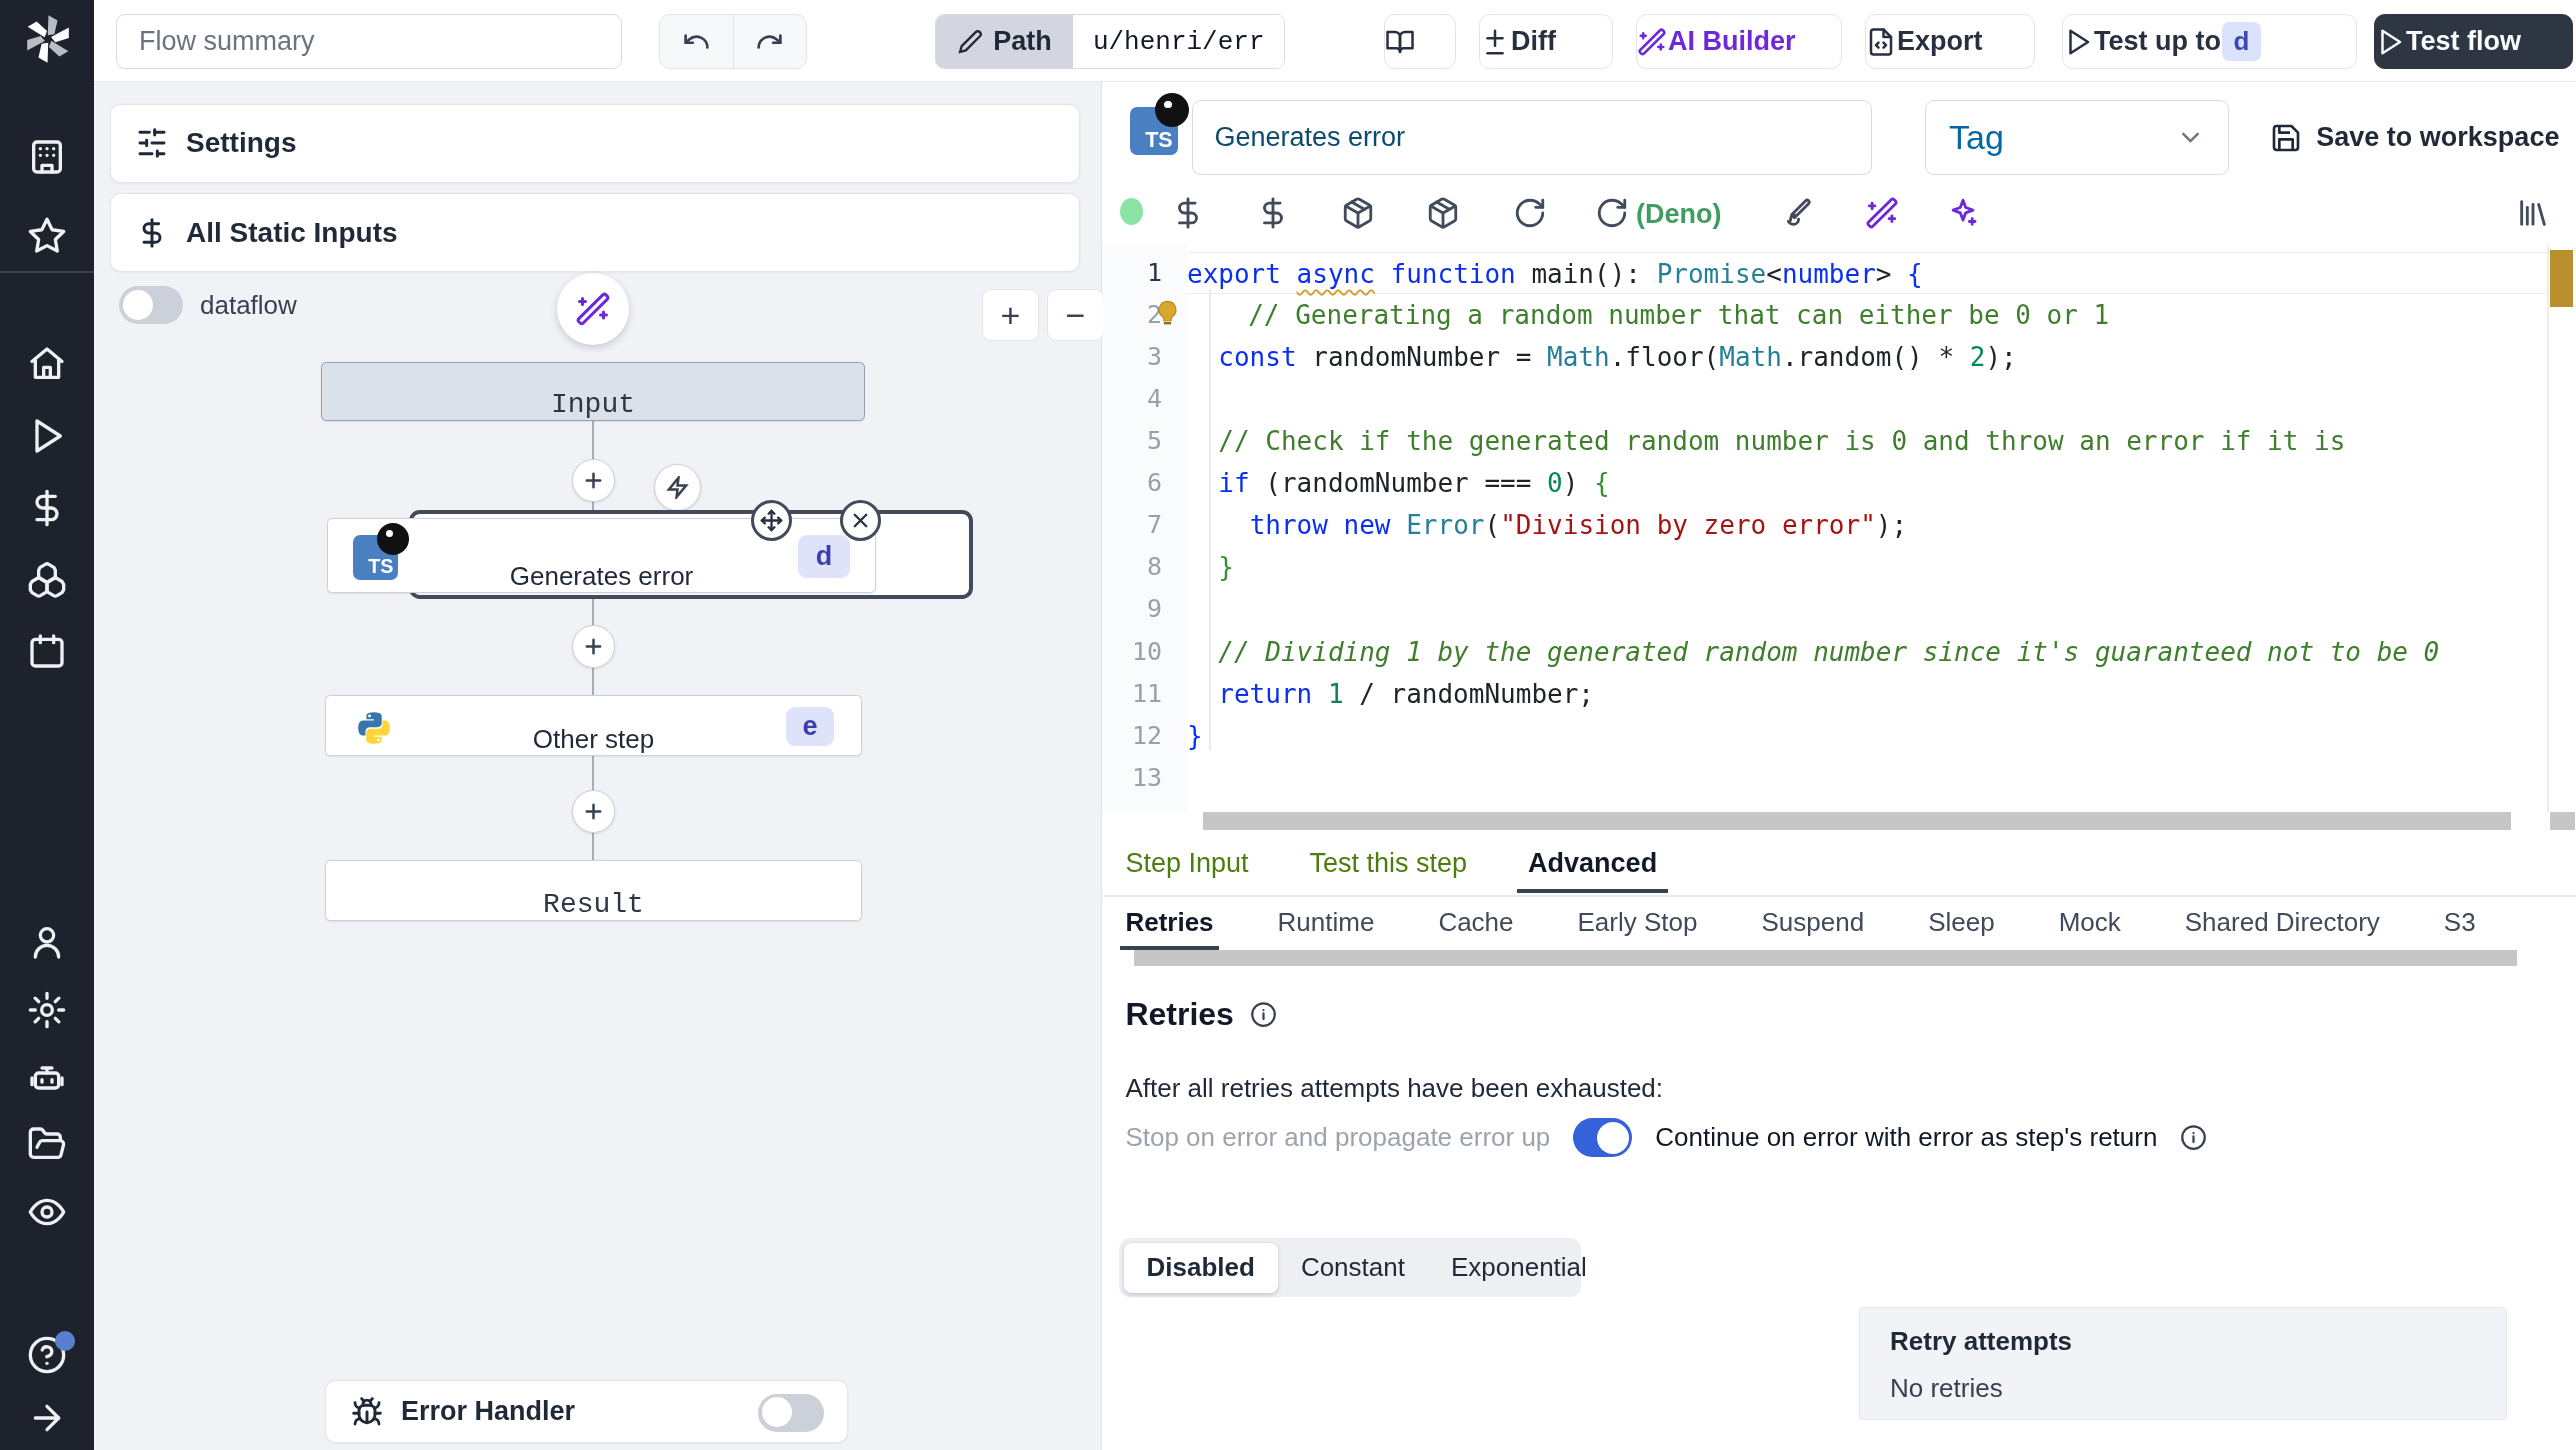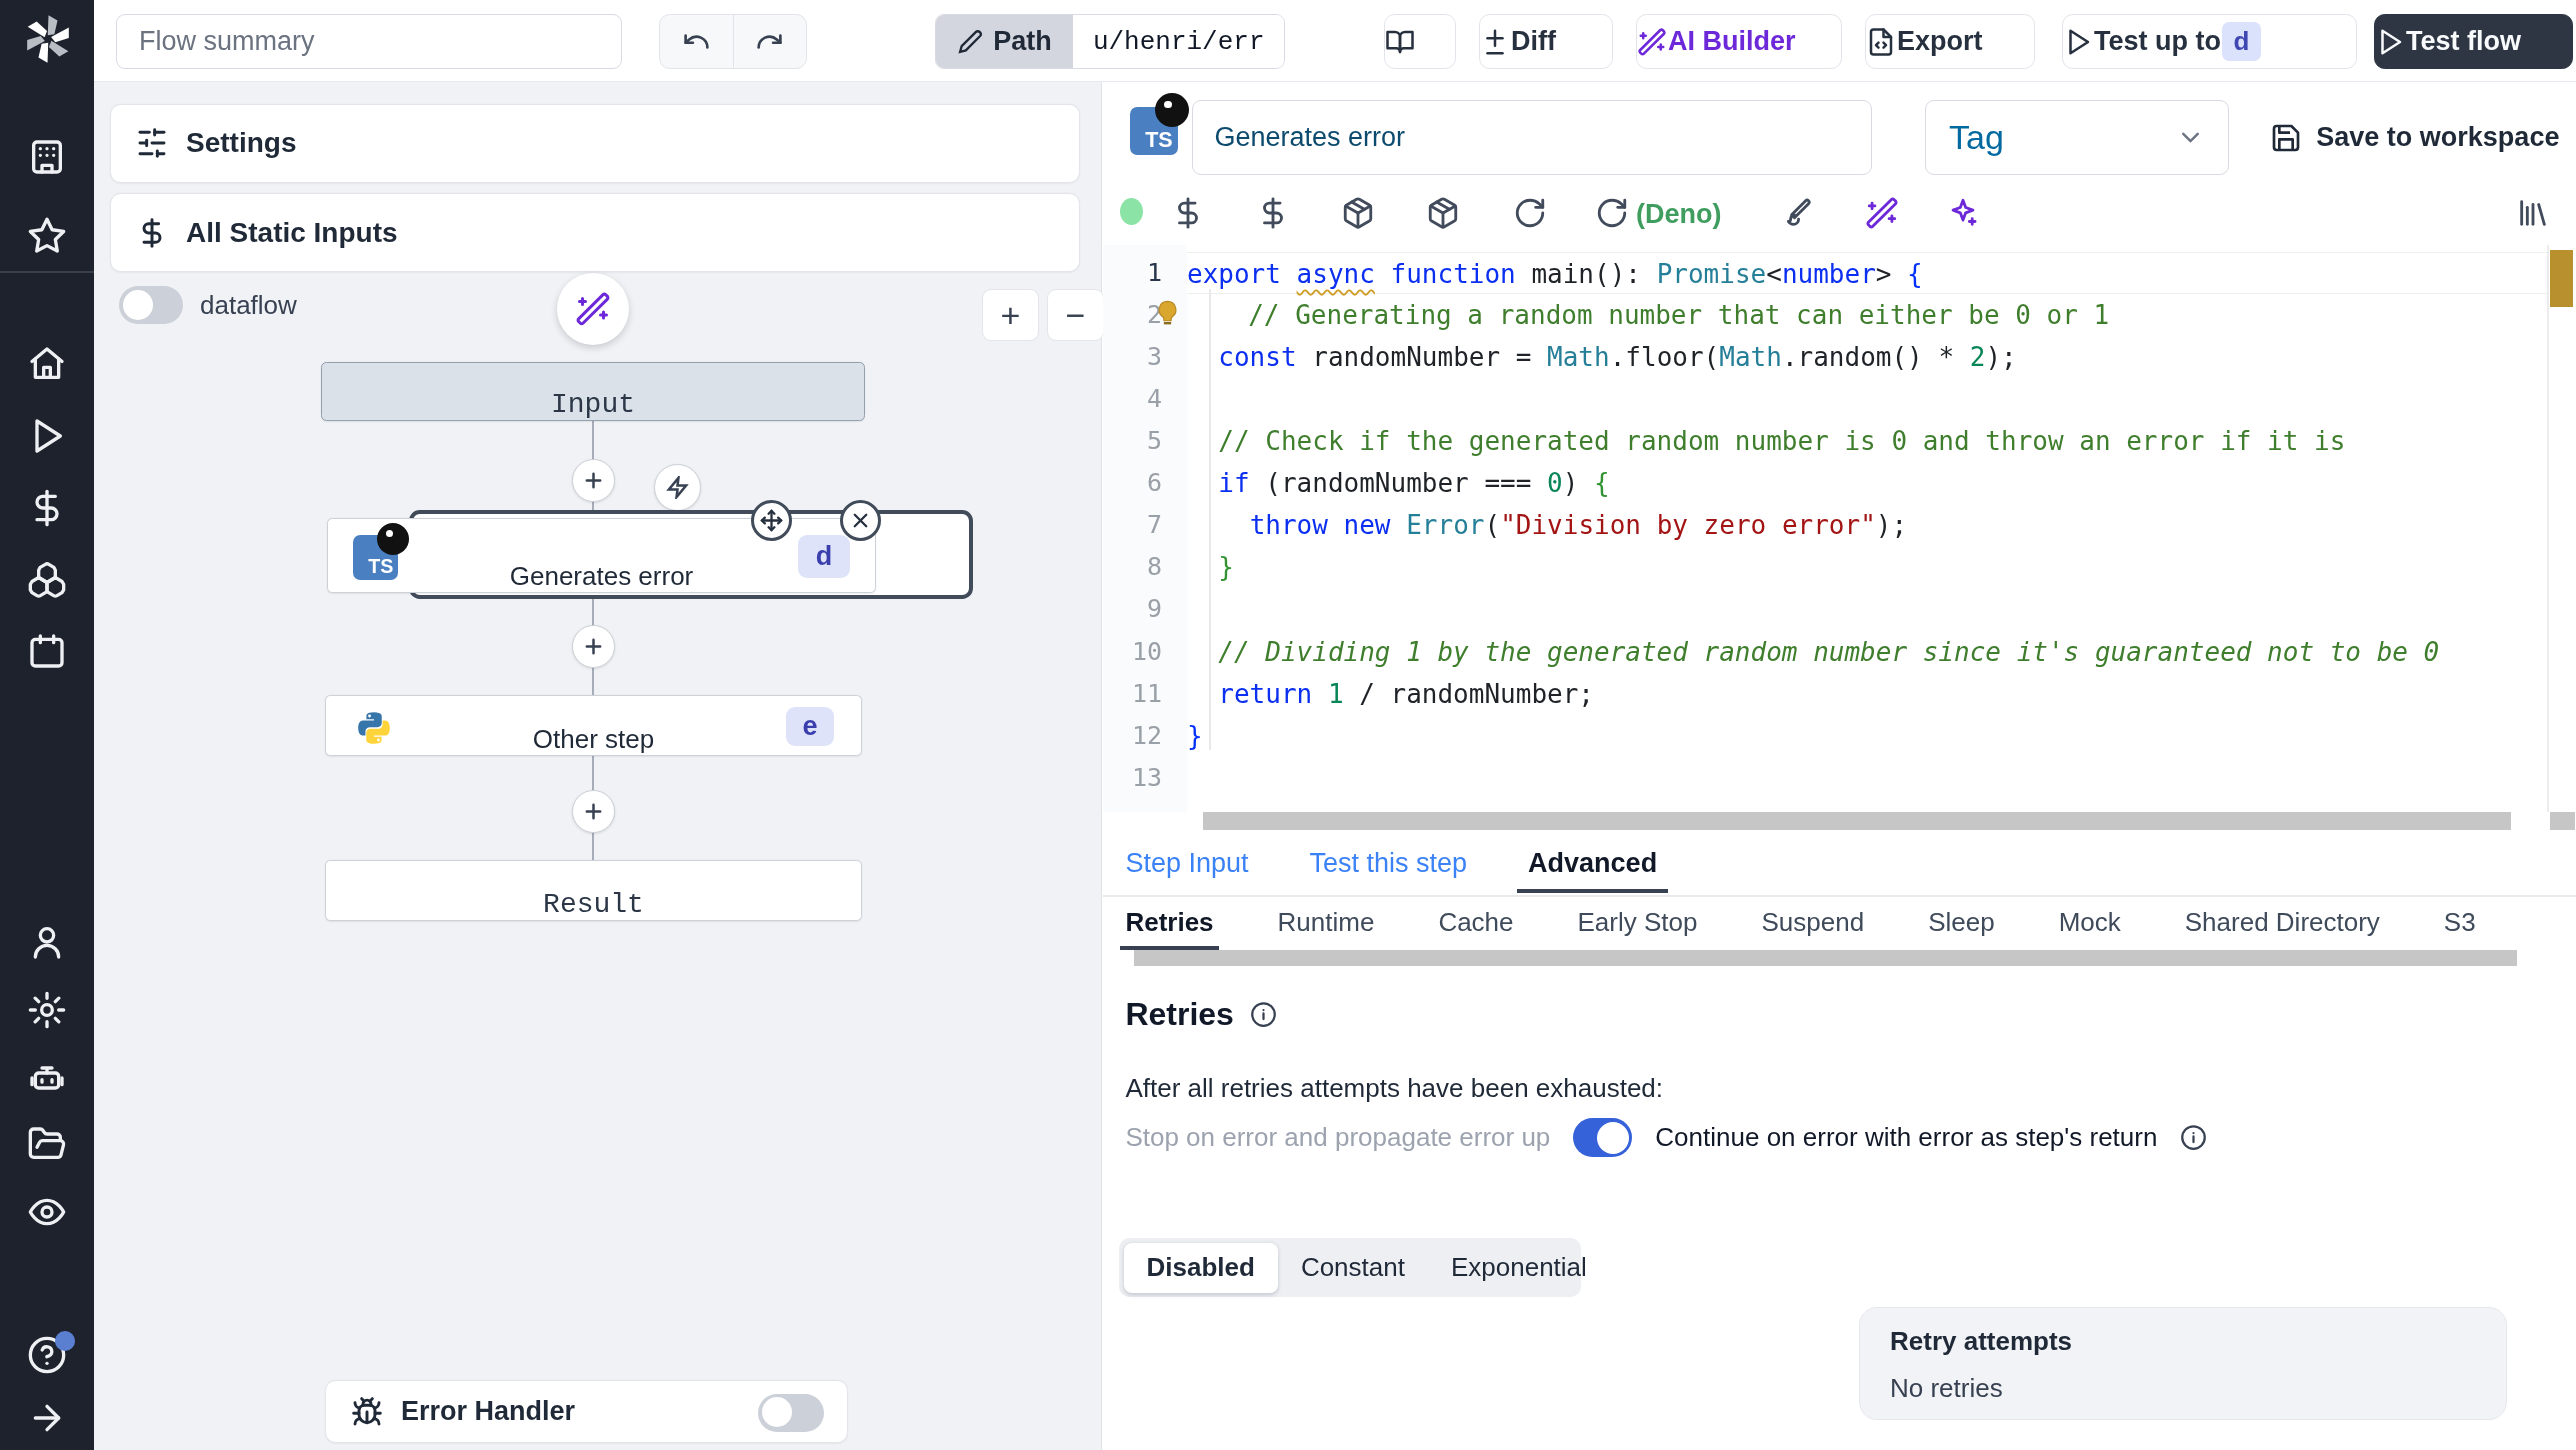--- a/index.html
+++ b/index.html
@@ -80,34 +80,34 @@
   .gutter.cur { color:#273449; }
   .cline { position:absolute; left:84px; width:1360px; height:42px; line-height:42px; white-space:pre;
            font-family:"DejaVu Sans Mono", monospace; font-size:26px; color:#1f2328; }
   .cline.cur { border-top:1.8px solid #eeeeec; border-bottom:1.8px solid #eeeeec; }
   .t-kw { color:#0b2ff0; } .t-kww { color:#0b2ff0; text-decoration:underline wavy #cf9e27 1.8px; text-underline-offset:6.3px; }
   .t-ty { color:#267f99; } .t-num { color:#098658; } .t-str { color:#a31515; }
   .t-com { color:#3f7e2d; } .t-b1 { color:#0431fa; } .t-b2 { color:#319331; } .t-pl { color:#1f2328; }
   .bulb { display:inline-block; width:29px; height:29px; margin:0 3.6px 0 -34px; vertical-align:-3.6px; }
   .indent-guide { position:absolute; left:106px; top:44px; width:1.8px; height:461px; background:#e9e9e7; }
   .scrollbar { position:absolute; height:18px; background:#c6c6c6; }
-  .ptab { font-size:27px; color:#3b82f6; padding-bottom:12.5px; position:relative; }
+  .ptab { font-size:27px; color:#4d7c0f; padding-bottom:12.5px; position:relative; }
   .ptab.active { color:#111827; font-weight:600; }
   .ptab.active::after { content:""; position:absolute; left:-10.7px; right:-10.7px; bottom:-1.8px; height:4.5px; background:#374151; }
   .stab { font-size:26px; color:#3f4a5a; padding-bottom:10.7px; position:relative; }
   .stab.active { color:#111827; font-weight:600; }
   .stab.active::after { content:""; position:absolute; left:-5.4px; right:-5.4px; bottom:-1.8px; height:4.5px; background:#374151; }
   .info-ic { display:inline-block; width:27px; height:27px; }
   .info-ic svg { width:100%; height:100%; stroke:#374151; fill:none; stroke-width:2; stroke-linecap:round; }
   .seg { position:absolute; left:16px; top:1156px; width:462px; height:59px; background:#edeff3; border-radius:10.7px;
          display:flex; align-items:stretch; padding:4.5px; }
   .seg-item { display:flex; align-items:center; justify-content:center; padding:0 23px; font-size:26px; color:#1f2937; border-radius:8px; }
   .seg-item.active { background:#fff; box-shadow:0 1.8px 4.5px rgba(15,23,42,.18); font-weight:600; }
   #retry-card { position:absolute; left:756px; top:1225px; width:648px; height:113px; background:#f2f3f6;
-                border:1.8px solid #e6e8ec; border-radius:18px; padding:18px 30px; }
+                border:1.8px solid #e6e8ec; border-radius:4px; padding:18px 30px; }
 </style>
 </head>
 <body>
 
 <div id="root">
 
   <div id="rail" class="abs">
     <div class="abs" style="left:23px;top:14.3px;width:50px;height:50px">
       <svg viewBox="0 0 48 48">
           <g transform="translate(24,24)">

